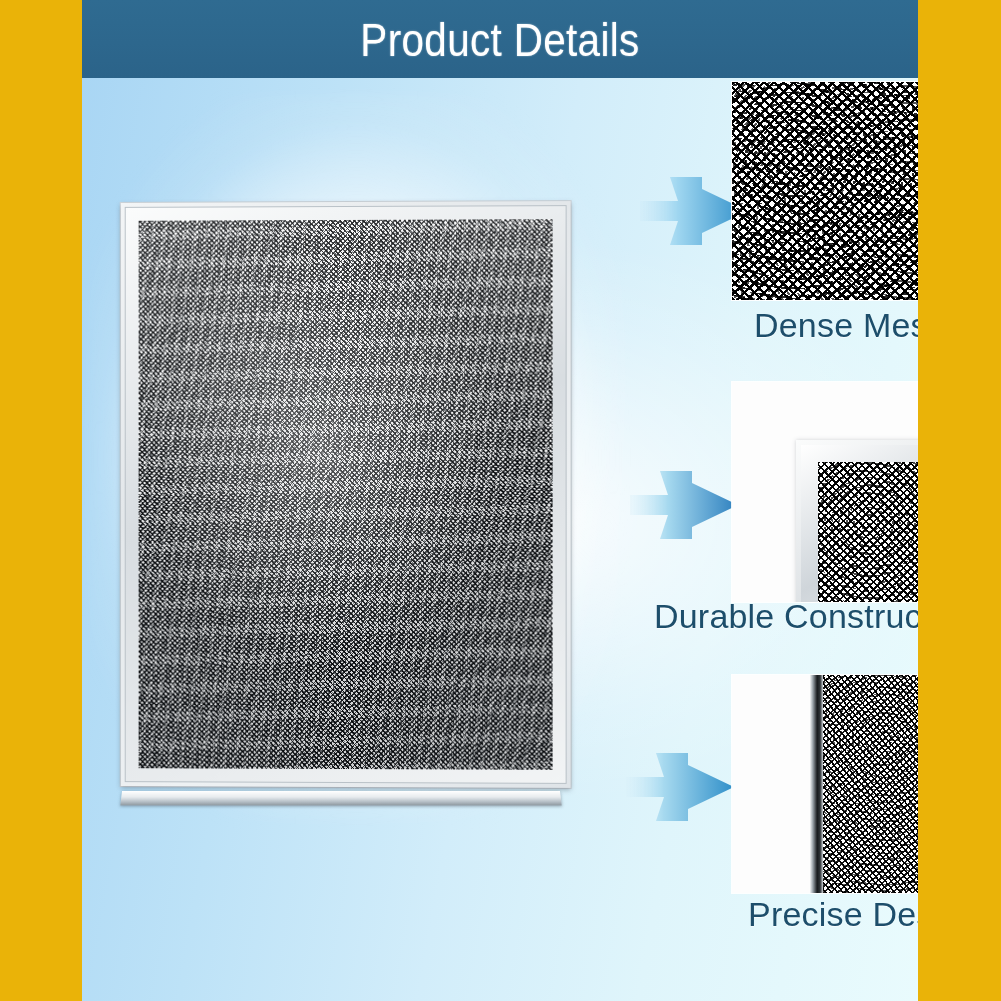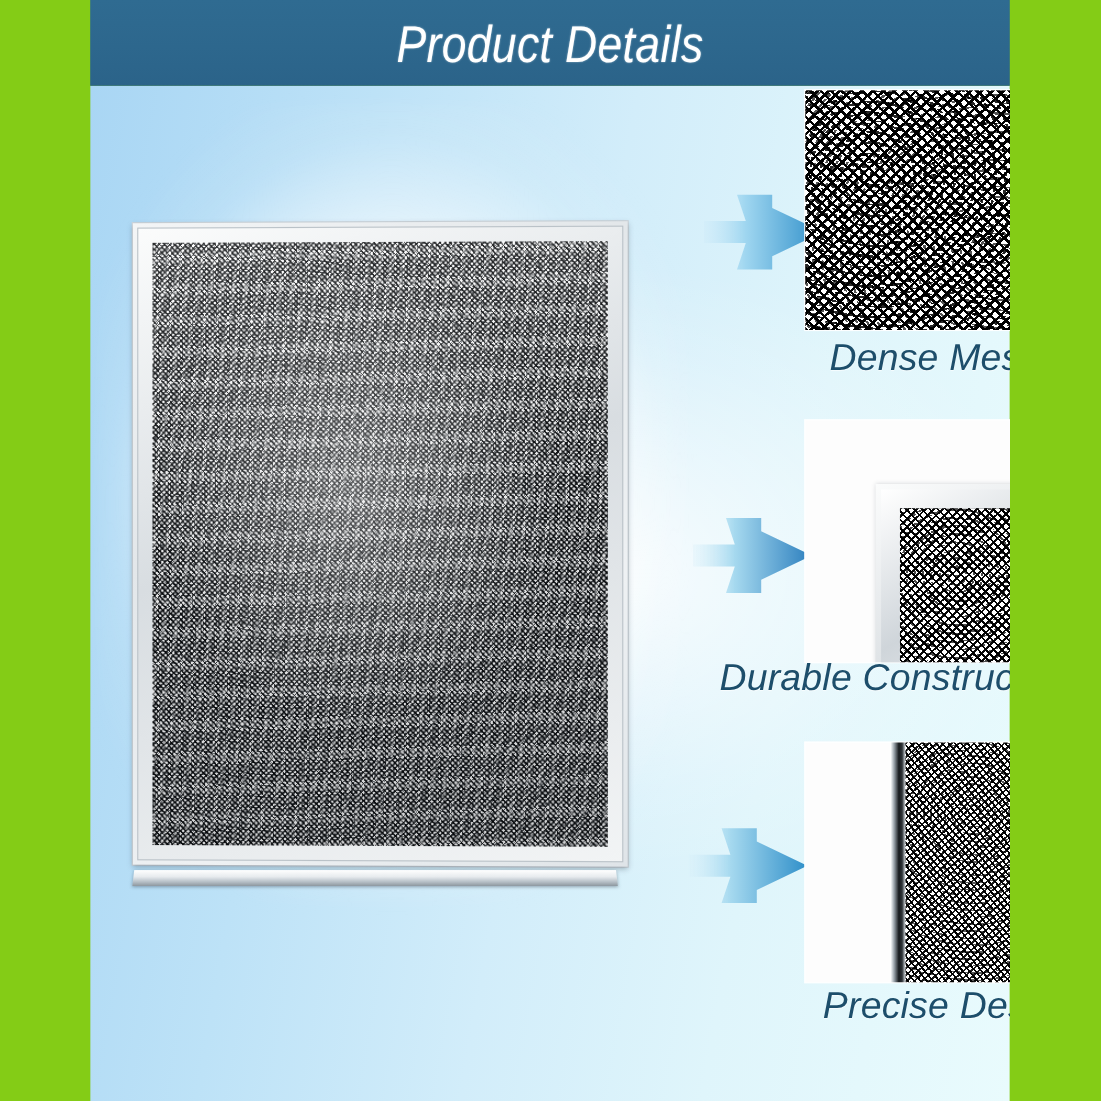--- a/index.html
+++ b/index.html
@@ -13,22 +13,21 @@
     height: 1001px;
     font-family: "Liberation Sans", sans-serif;
     overflow: hidden;
   }
 
   
   .page {
     position: relative;
     width: 1001px;
     height: 1001px;
-    background: #84cc16;
-    font-style: italic;
+    background: #eab308;
   }
 
   
   .content {
     position: absolute;
     left: 82px;
     top: 0;
     width: 836px;
     height: 1001px;
     overflow: hidden;

